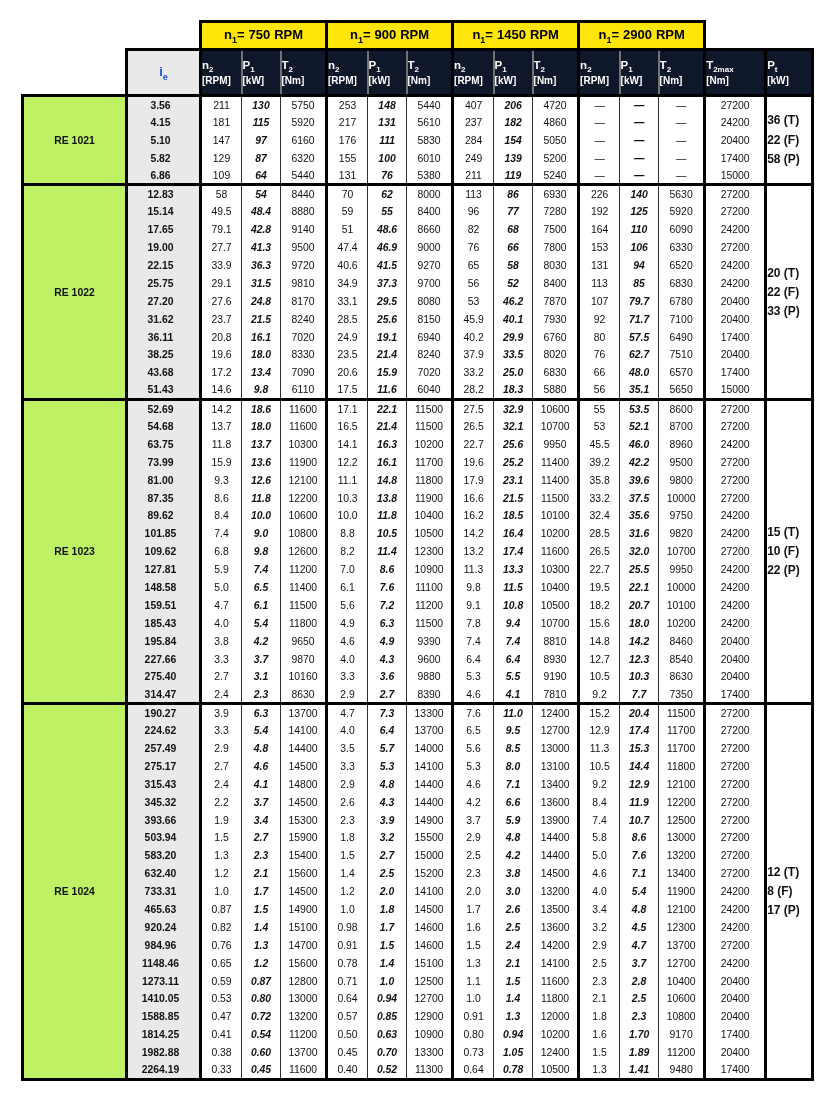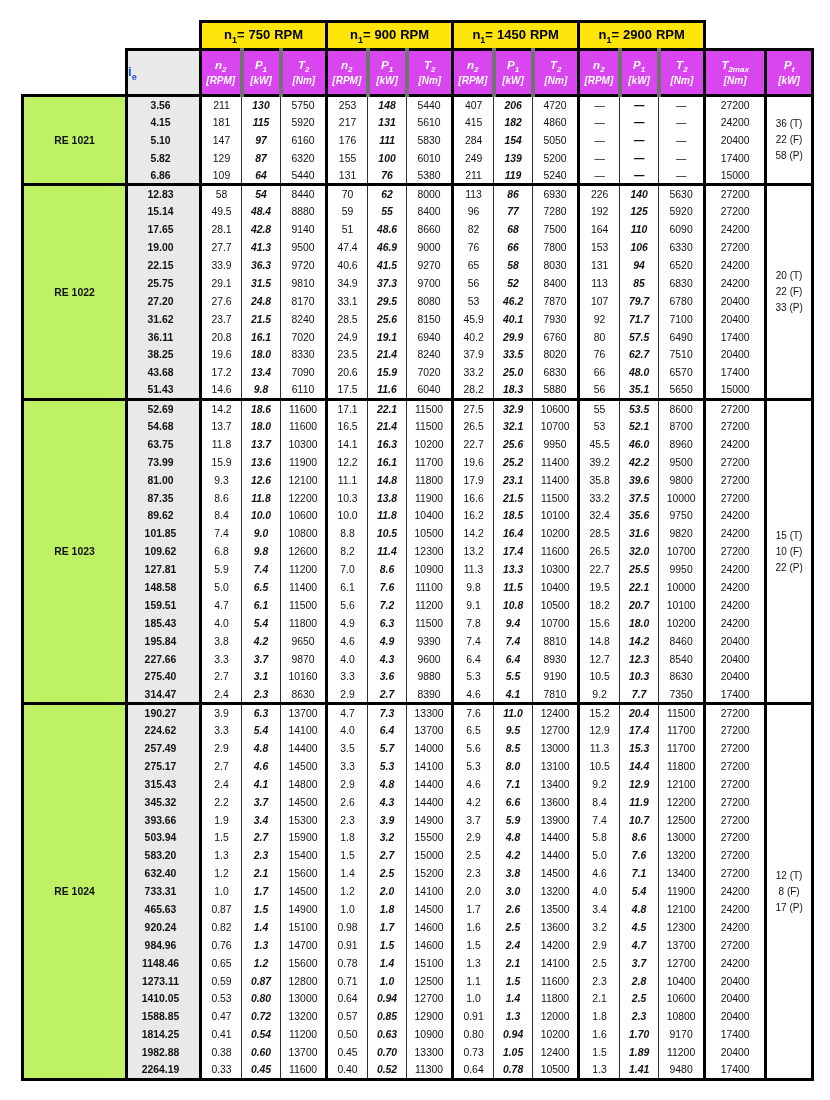--- a/index.html
+++ b/index.html
@@ -9,45 +9,45 @@
   td,th{padding:0;margin:0;overflow:hidden;white-space:nowrap;}
   
   .blank{border:none;background:#fff;}
   
   .yellow{background:#ffe50a;border:3px solid #000;height:25px;text-align:center;
           font-size:13px;font-weight:bold;color:#000;}
   .yellow sub{font-size:9px;}
   .sh-val{margin-left:4px;}
   .sh-unit{margin-left:4px;}
   
-  .dark{background:#d946ef;color:#fff;border-top:3px solid #000;border-bottom:3px solid #000;
-        height:43px;text-align:center;vertical-align:middle;font-style:italic;}
+  .dark{background:#0f172a;color:#fff;border-top:3px solid #000;border-bottom:3px solid #000;
+        height:43px;text-align:left;vertical-align:middle;}
   .dark .sym{display:block;font-size:11.5px;font-weight:bold;line-height:1.15;}
   .dark .sym sub{font-size:8px;}
   .dark .unit{display:block;font-size:10px;font-weight:600;line-height:1.1;}
-  .dark.thin{border-left:4px solid #737373;}
-  .ie-head{background:#e9e9e9;color:#1d4ed8;border:3px solid #000;height:43px;text-align:left;
+  .dark.thin{border-left:2px solid #737373;}
+  .ie-head{background:#e9e9e9;color:#1d4ed8;border:3px solid #000;height:43px;text-align:center;
            vertical-align:middle;font-size:13px;font-weight:bold;}
   .ie-head sub{font-size:9px;}
   
   .bl{border-left:3px solid #000;}
   .br{border-right:3px solid #000;}
   .thin{border-left:1px solid #2e2e2e;}
   .grp-top td{border-top:3px solid #000;}
   .last-row td{border-bottom:3px solid #000;}
   
   .d-row{height:17.9px;}
   .d-row td{font-size:10.4px;text-align:center;color:#111;}
   .ie-cell{background:#e9e9e9;font-weight:bold;text-align:right;padding-right:6px !important;}
   .p1{font-weight:bold;font-style:italic;}
   .model{background:#bef264;vertical-align:middle;text-align:center !important;
          font-size:14px;font-weight:bold;border-left:3px solid #000;border-right:3px solid #000;
          border-bottom:3px solid #000;}
   .pt-cell{vertical-align:middle;border-right:3px solid #000;border-bottom:3px solid #000;background:#fff;}
-  .pt-cell .ptl{font-size:10px;font-weight:normal;line-height:1.6;text-align:center;}
+  .pt-cell .ptl{font-size:12px;font-weight:bold;line-height:1.6;text-align:left;}
 </style>
 </head>
 <body>
 
 <div class="page">
   <table id="ratings">
     <colgroup id="cols">
         <col style="width: 104px;">
         <col style="width: 74px;">
         <col style="width: 41px;">
@@ -159,21 +159,21 @@
           </td>
         </tr>
         <tr class="d-row">
           <td class="ie-cell bl br">4.15</td>
           <td class="bl">181</td>
           <td class="thin p1">115</td>
           <td class="thin">5920</td>
           <td class="bl">217</td>
           <td class="thin p1">131</td>
           <td class="thin">5610</td>
-          <td class="bl">415</td>
+          <td class="bl">237</td>
           <td class="thin p1">182</td>
           <td class="thin">4860</td>
           <td class="bl">—</td>
           <td class="thin p1">—</td>
           <td class="thin">—</td>
           <td class="bl br t2max-cell">24200</td>
         </tr>
         <tr class="d-row">
           <td class="ie-cell bl br">5.10</td>
           <td class="bl">147</td>
@@ -255,21 +255,21 @@
           <td class="bl">96</td>
           <td class="thin p1">77</td>
           <td class="thin">7280</td>
           <td class="bl">192</td>
           <td class="thin p1">125</td>
           <td class="thin">5920</td>
           <td class="bl br t2max-cell">27200</td>
         </tr>
         <tr class="d-row">
           <td class="ie-cell bl br">17.65</td>
-          <td class="bl">28.1</td>
+          <td class="bl">79.1</td>
           <td class="thin p1">42.8</td>
           <td class="thin">9140</td>
           <td class="bl">51</td>
           <td class="thin p1">48.6</td>
           <td class="thin">8660</td>
           <td class="bl">82</td>
           <td class="thin p1">68</td>
           <td class="thin">7500</td>
           <td class="bl">164</td>
           <td class="thin p1">110</td>

